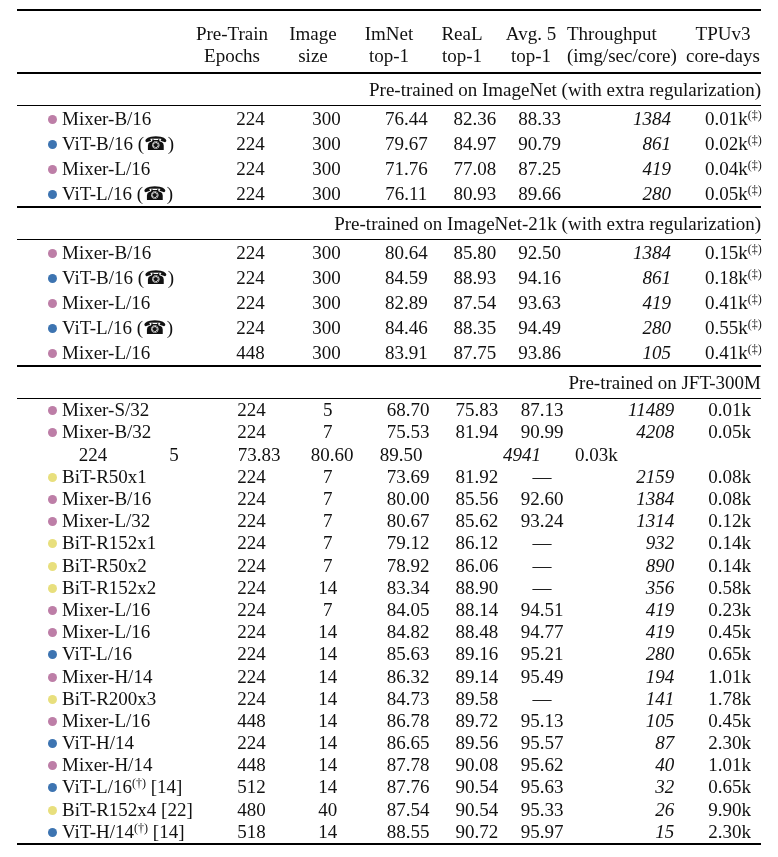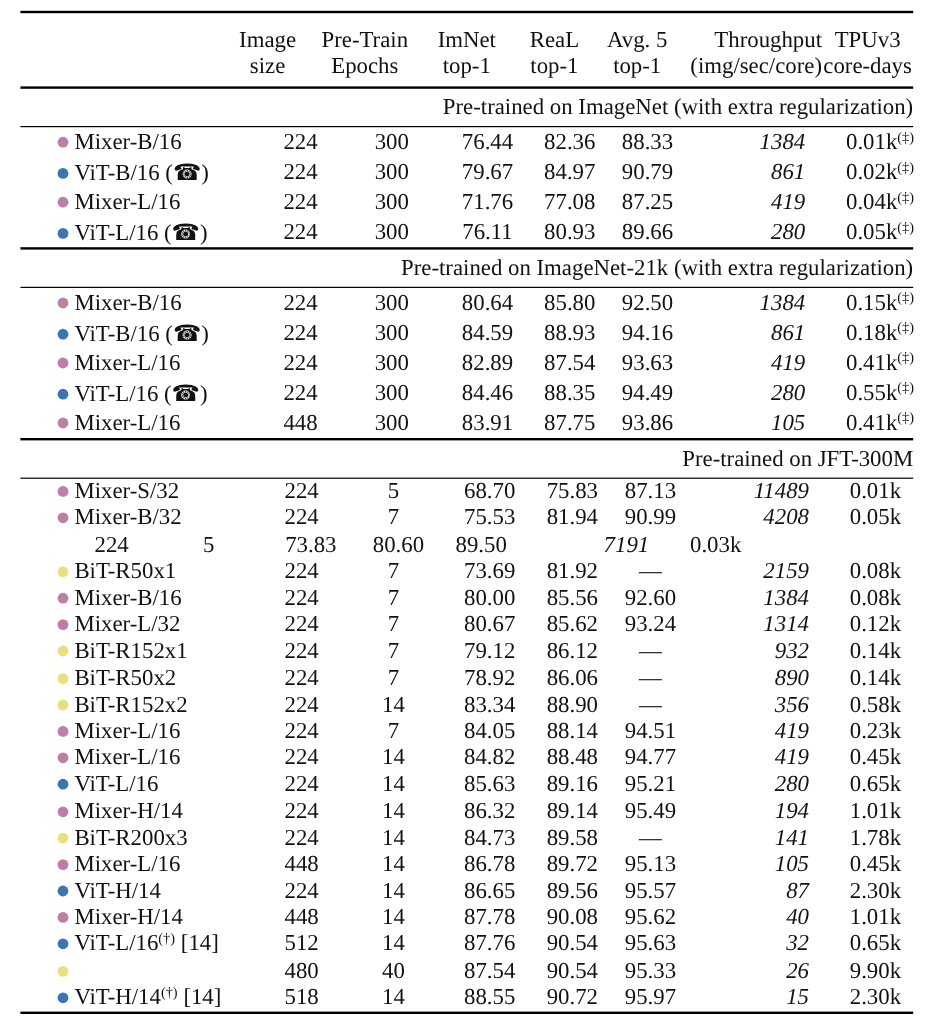--- a/index.html
+++ b/index.html
@@ -21,47 +21,47 @@
   .row{display:flex;align-items:center;margin-left:40px;}
   .rows.loose .row{height:25px;}
   .rows.dense .row{height:22.2px;}
   .cell{font-size:19px;white-space:nowrap;}
   .c0{width:170px;text-align:left;}
   .c1{width:72px;text-align:center;}
   .c2{width:90px;text-align:center;}
   .c3{width:80px;text-align:center;}
   .c4{width:66px;text-align:center;}
   .c5{width:72px;text-align:center;}
-  .c6{width:118px;text-align:right;}
+  .c6{width:118px;text-align:left;}
   .c7{width:76px;text-align:center;}
   .row .c6{text-align:right;padding-right:14px;box-sizing:border-box;font-style:italic;}
   .row .c7{text-align:left;padding-left:20px;box-sizing:border-box;}
   .bullet{
     display:inline-block;width:9px;height:9px;border-radius:50%;
     margin-left:-9px;margin-right:5px;vertical-align:1px;
   }
   .sup{font-size:12px;position:relative;top:-6px;white-space:nowrap;}
 </style>
 </head>
 <body>
 
 <div class="tbl" id="table-root">
     <div class="rule thick"></div>
     <div class="hdr">
       <div class="hcell c0">
         <div class="hline"></div>
         <div class="hline"></div>
       </div>
+      <div class="hcell c2">
+        <div class="hline">Pre-Train</div>
+        <div class="hline">Epochs</div>
+      </div>
       <div class="hcell c1">
         <div class="hline">Image</div>
         <div class="hline">size</div>
-      </div>
-      <div class="hcell c2">
-        <div class="hline">Pre-Train</div>
-        <div class="hline">Epochs</div>
       </div>
       <div class="hcell c3">
         <div class="hline">ImNet</div>
         <div class="hline">top-1</div>
       </div>
       <div class="hcell c4">
         <div class="hline">ReaL</div>
         <div class="hline">top-1</div>
       </div>
       <div class="hcell c5">
@@ -200,21 +200,21 @@
     <div class="cell c5">90.99</div>
     <div class="cell c6">4208</div>
     <div class="cell c7"><span>0.05k</span></div>
   </div>
       <div class="row">
     <div class="cell c1">224</div>
     <div class="cell c2">5</div>
     <div class="cell c3">73.83</div>
     <div class="cell c4">80.60</div>
     <div class="cell c5">89.50</div>
-    <div class="cell c6">7191</div>
+    <div class="cell c6">4941</div>
     <div class="cell c7"><span>0.03k</span></div>
   </div>
       <div class="row">
     <div class="cell c0"><span class="bullet" style="background: rgb(232, 223, 125);"></span><span>BiT-R50x1</span></div>
     <div class="cell c1">224</div>
     <div class="cell c2">7</div>
     <div class="cell c3">73.69</div>
     <div class="cell c4">81.92</div>
     <div class="cell c5">—</div>
     <div class="cell c6">2159</div>
@@ -354,21 +354,21 @@
     <div class="cell c0"><span class="bullet" style="background: rgb(61, 116, 177);"></span><span>ViT-L/16</span><span class="sup">(†)</span><span> [14]</span></div>
     <div class="cell c1">512</div>
     <div class="cell c2">14</div>
     <div class="cell c3">87.76</div>
     <div class="cell c4">90.54</div>
     <div class="cell c5">95.63</div>
     <div class="cell c6">32</div>
     <div class="cell c7"><span>0.65k</span></div>
   </div>
       <div class="row">
-    <div class="cell c0"><span class="bullet" style="background: rgb(232, 223, 125);"></span></div>
+    <div class="cell c0"><span class="bullet" style="background: rgb(232, 223, 125);"></span><span>BiT-R152x4 [22]</span></div>
     <div class="cell c1">480</div>
     <div class="cell c2">40</div>
     <div class="cell c3">87.54</div>
     <div class="cell c4">90.54</div>
     <div class="cell c5">95.33</div>
     <div class="cell c6">26</div>
     <div class="cell c7"><span>9.90k</span></div>
   </div>
       <div class="row">
     <div class="cell c0"><span class="bullet" style="background: rgb(61, 116, 177);"></span><span>ViT-H/14</span><span class="sup">(†)</span><span> [14]</span></div>

